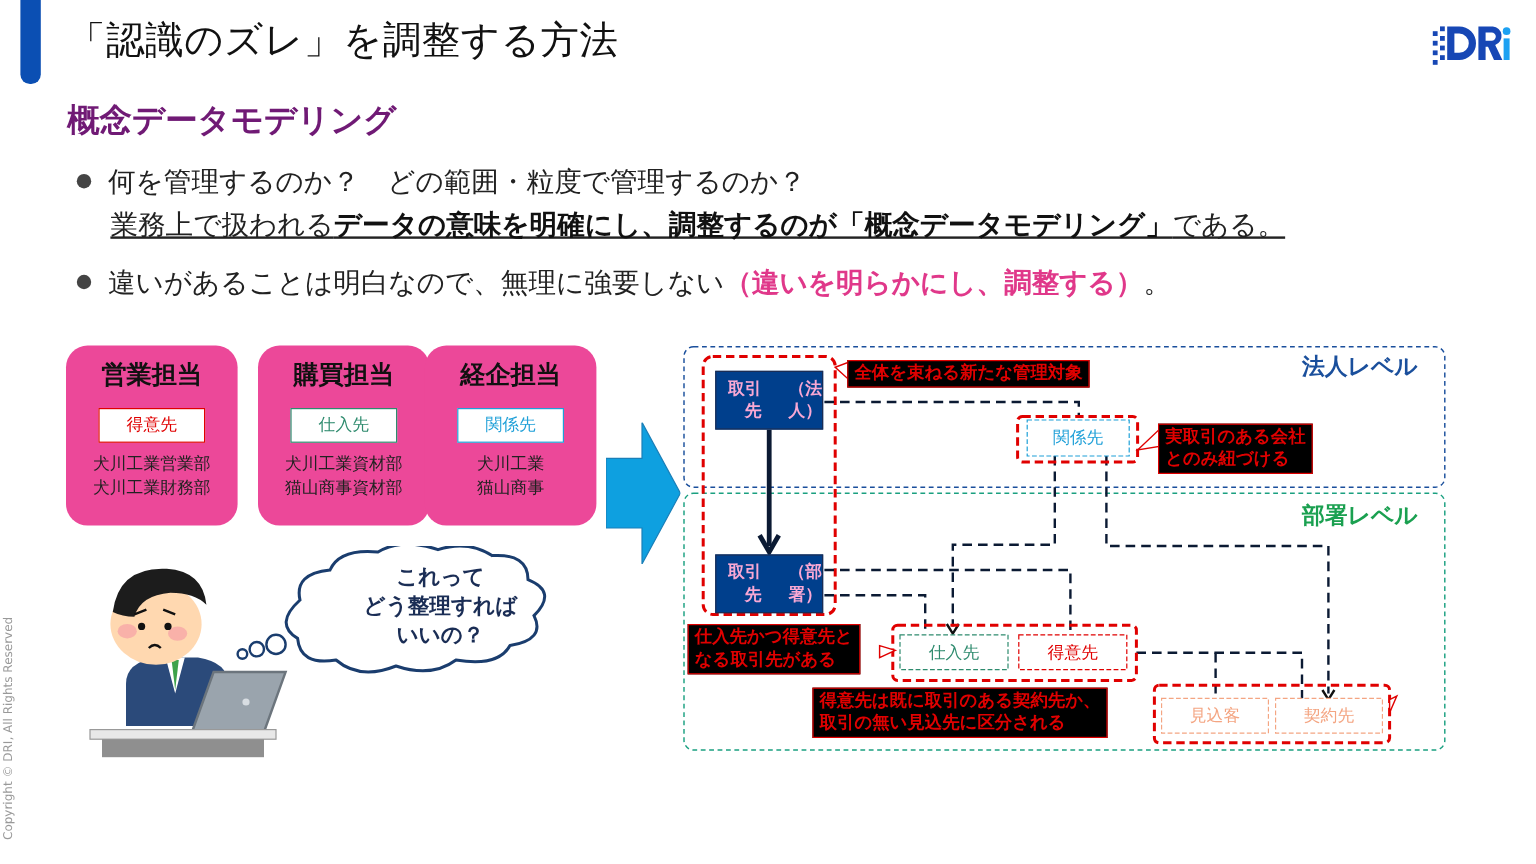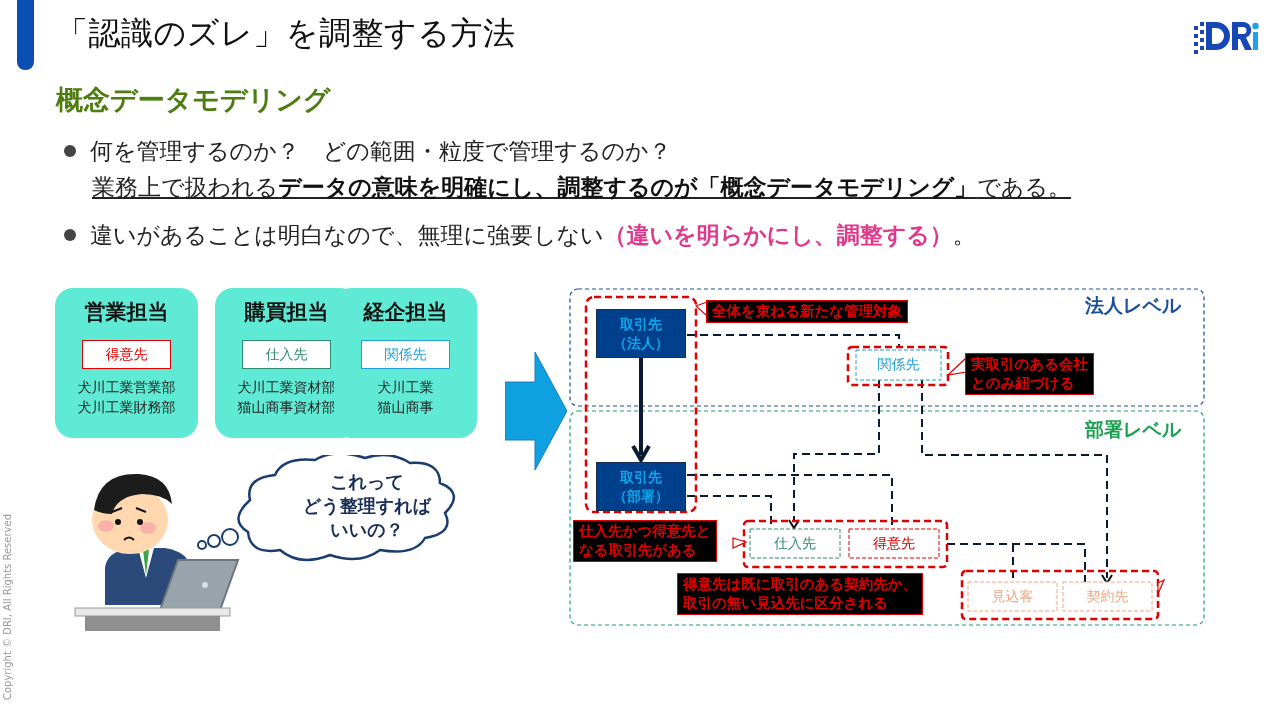--- a/index.html
+++ b/index.html
@@ -4,38 +4,38 @@
 <style>
   * { box-sizing: border-box; margin: 0; padding: 0; }
   html, body { width: 1280px; height: 720px; background: #ffffff; overflow: hidden; }
   body { position: relative; font-family: "DejaVu Sans", "Liberation Sans", sans-serif; color: #111; }
   .abs { position: absolute; }
 
   .title-bar { left: 17px; top: 0; width: 17px; height: 70px; background: #0b4fb3; border-radius: 0 0 8px 8px; }
   .title { left: 56px; top: 12px; font-size: 32px; font-weight: normal; color: #111; letter-spacing: 0.5px; white-space: nowrap; }
   .logo { left: 1192px; top: 18px; width: 70px; height: 40px; }
 
-  .subtitle { left: 56px; top: 82px; font-size: 27px; font-weight: bold; color: #4d7c0f; white-space: nowrap; }
+  .subtitle { left: 56px; top: 82px; font-size: 27px; font-weight: bold; color: #701a75; white-space: nowrap; }
 
   .bullet-line { left: 64px; font-size: 23px; color: #222; white-space: nowrap; }
   .bullet-dot { display: inline-block; width: 12px; height: 12px; border-radius: 50%; background: #444; margin-right: 14px; vertical-align: middle; position: relative; top: -2px; }
   .b-strong { font-weight: bold; color: #111; }
   .b-pink { font-weight: bold; color: #e0388a; }
 
-  .role-card { top: 288px; width: 143px; height: 150px; background: #5eead4; border-radius: 18px; text-align: center; }
+  .role-card { top: 288px; width: 143px; height: 150px; background: #ec4899; border-radius: 18px; text-align: center; }
   .role-title { margin-top: 10px; font-size: 21px; font-weight: bold; color: #111; }
   .role-tag { margin: 14px auto 0; width: 89px; height: 29px; background: #fff; border: 1.5px solid; font-size: 14px; line-height: 26px; }
   .role-lines { margin-top: 8px; font-size: 14px; line-height: 20px; color: #222; }
 
   .big-arrow { left: 505px; top: 352px; width: 62px; height: 118px; }
 
   .copyright { left: 2px; top: 700px; transform-origin: left top; transform: rotate(-90deg); font-size: 10px; color: #999; white-space: nowrap; }
 
   .diagram { left: 0; top: 0; width: 1280px; height: 720px; }
-  .node-dark { background: #003f8c; color: #0ea5e9; font-weight: bold; font-size: 14px; text-align: right; line-height: 19px; display: flex; align-items: center; justify-content: center; flex-direction: column; border: 1px solid #1a2d55; }
+  .node-dark { background: #003f8c; color: #f9a8d4; font-weight: bold; font-size: 14px; text-align: right; line-height: 19px; display: flex; align-items: center; justify-content: center; flex-direction: row; border: 1px solid #1a2d55; }
   .node-light { background: #fff; font-size: 14px; text-align: center; display: flex; align-items: center; justify-content: center; }
   .callout { background: #000000; border: 1.5px solid #e00000; color: #e00000; font-weight: bold; font-size: 14.5px; line-height: 19px; padding: 1px 5px; white-space: nowrap; }
   .level-label { font-size: 19px; font-weight: bold; white-space: nowrap; }
 
   .thought-text { left: 272px; top: 470px; width: 190px; text-align: center; font-size: 18px; font-weight: bold; color: #1a2d55; line-height: 24px; }
 </style>
 </head>
 <body>
 
 <div class="abs title-bar"></div>
@@ -79,21 +79,21 @@
   </div>
 </div>
 <div class="abs role-card" style="left:215px;">
   <div class="role-title">購買担当</div>
   <div class="role-tag" style="border-color:#2e8b6e;color:#2e8b6e;">仕入先</div>
   <div class="role-lines">
     <div>犬川工業資材部</div>
     <div>猫山商事資材部</div>
   </div>
 </div>
-<div class="abs role-card" style="left:334px;">
+<div class="abs role-card" style="left:354px;">
   <div class="role-title">経企担当</div>
   <div class="role-tag" style="border-color:#1fa0d8;color:#1fa0d8;">関係先</div>
   <div class="role-lines">
     <div>犬川工業</div>
     <div>猫山商事</div>
   </div>
 </div>
 
 <svg class="abs big-arrow" viewBox="0 0 62 118">
   <polygon points="0,30 30,30 30,0 62,59 30,118 30,88 0,88" fill="#0ea0e0" stroke="#1a7fb8" stroke-width="1"></polygon>

